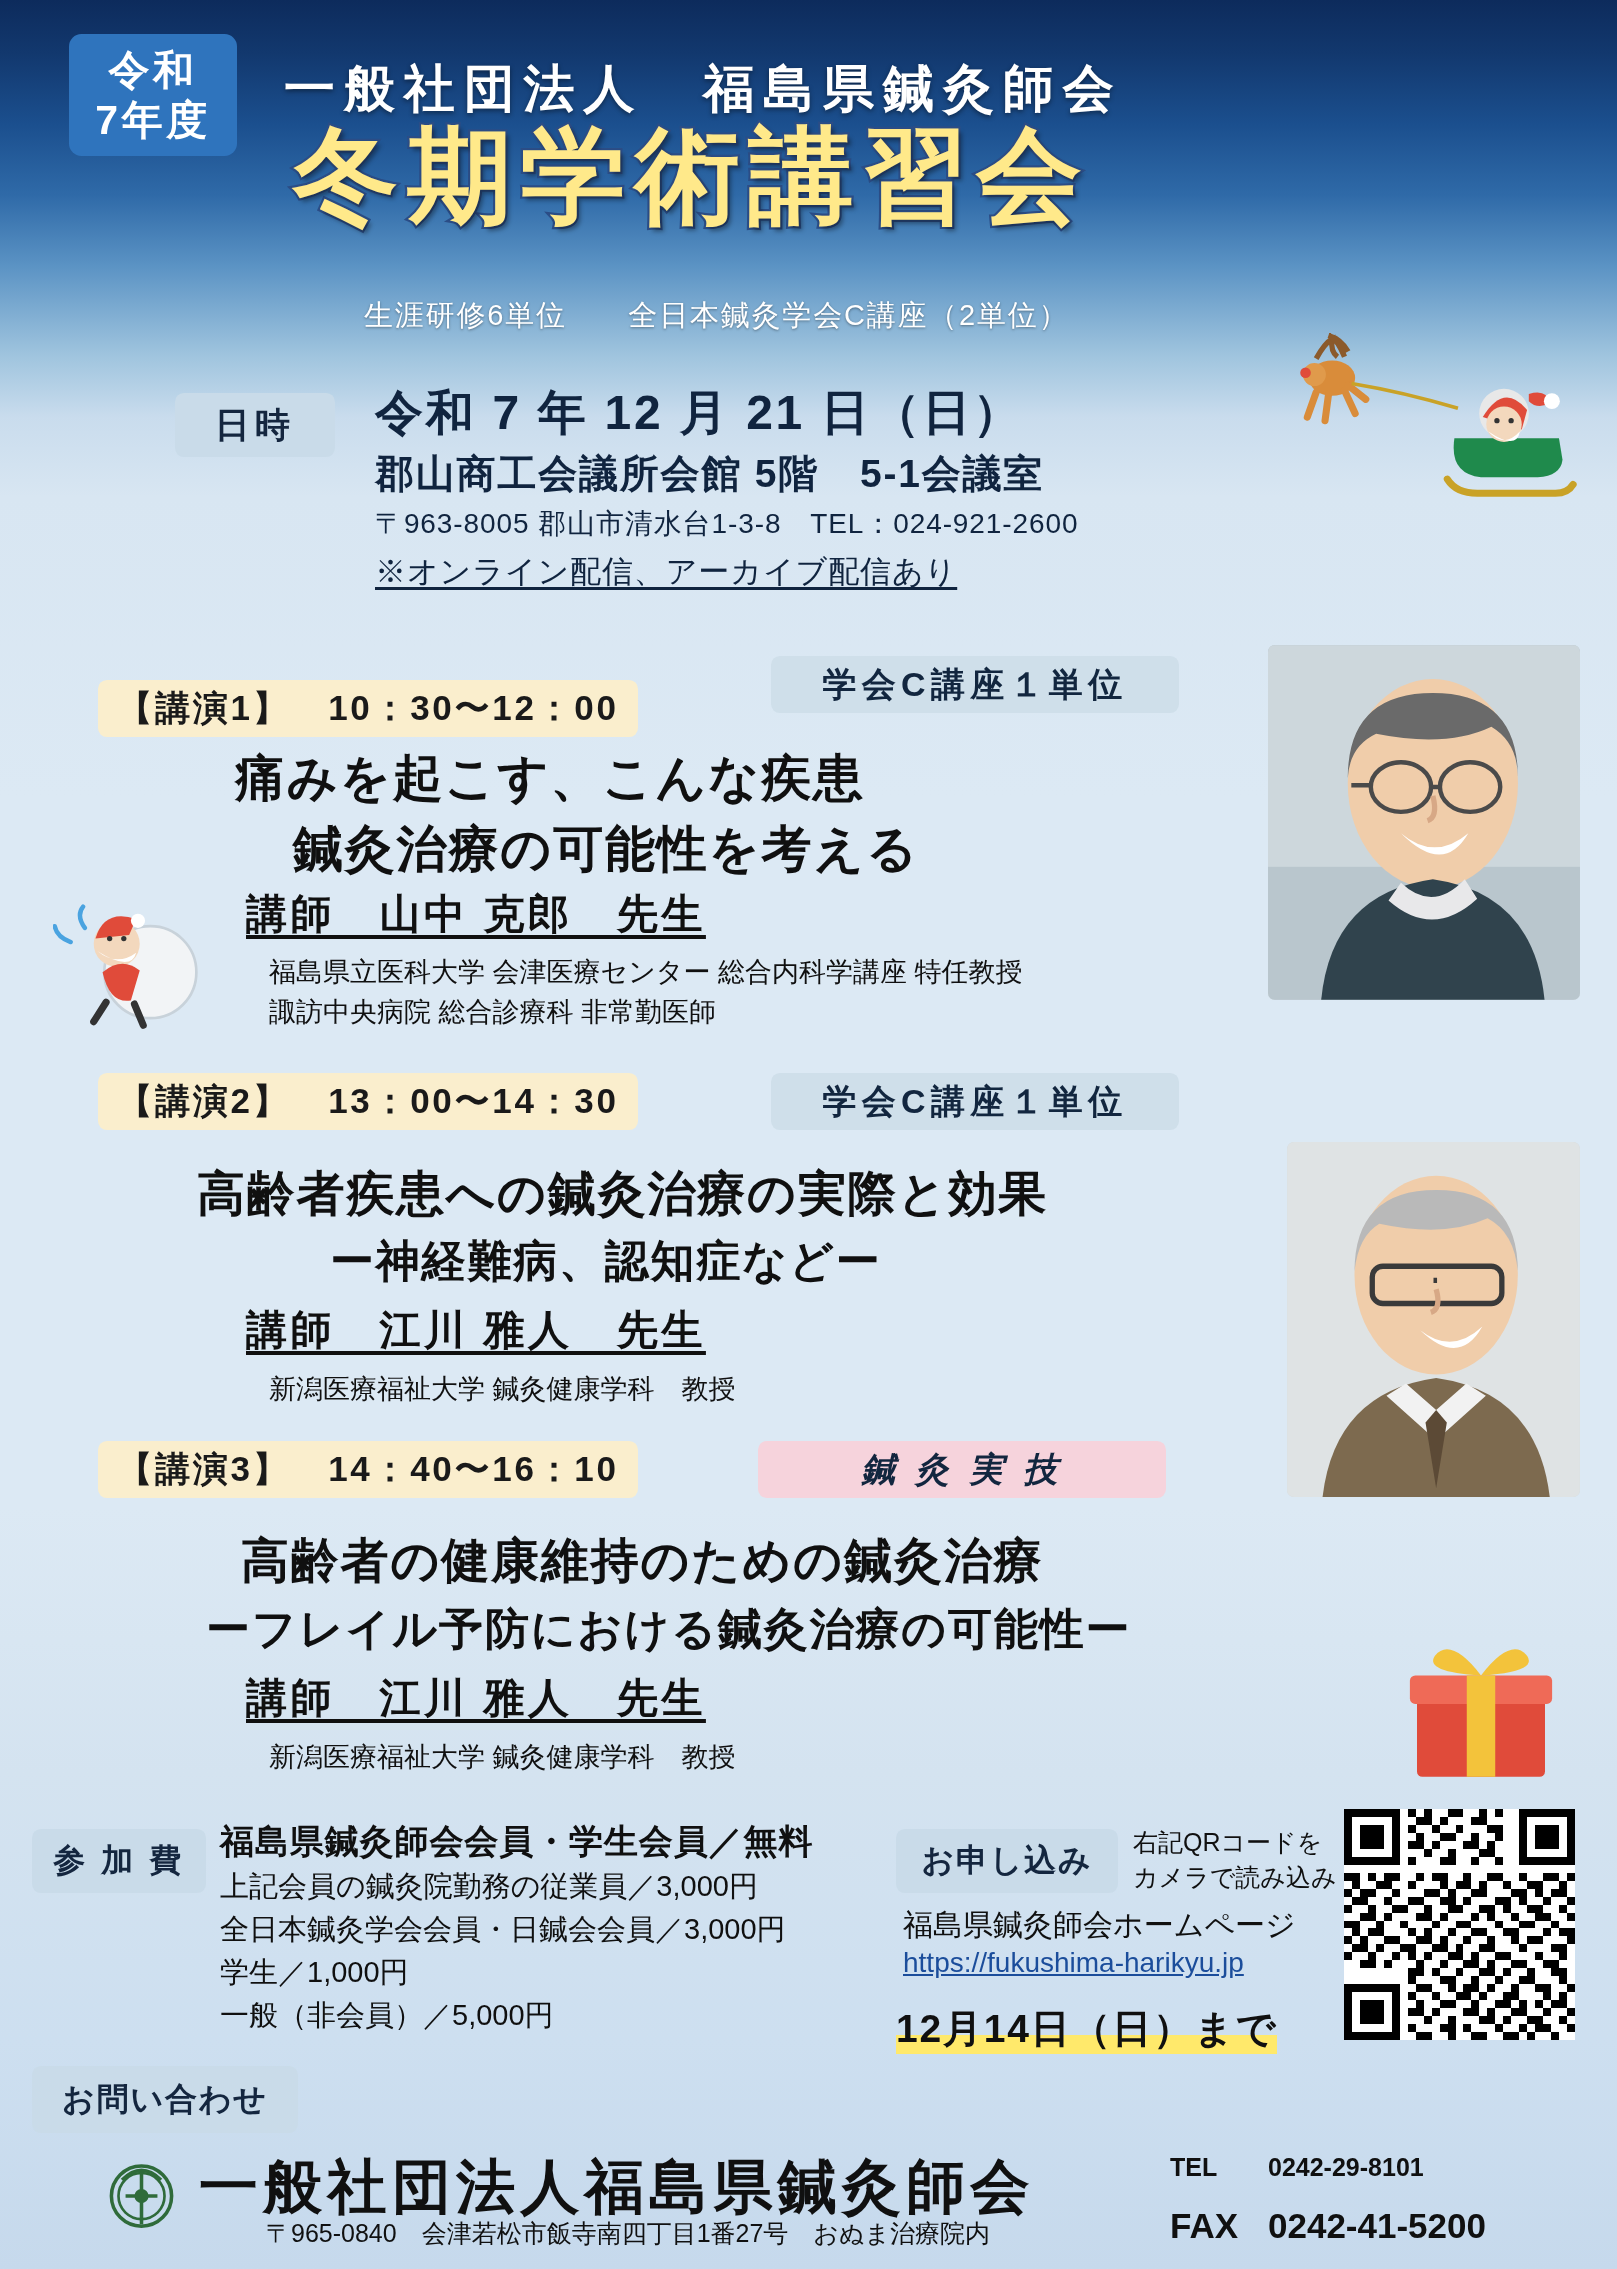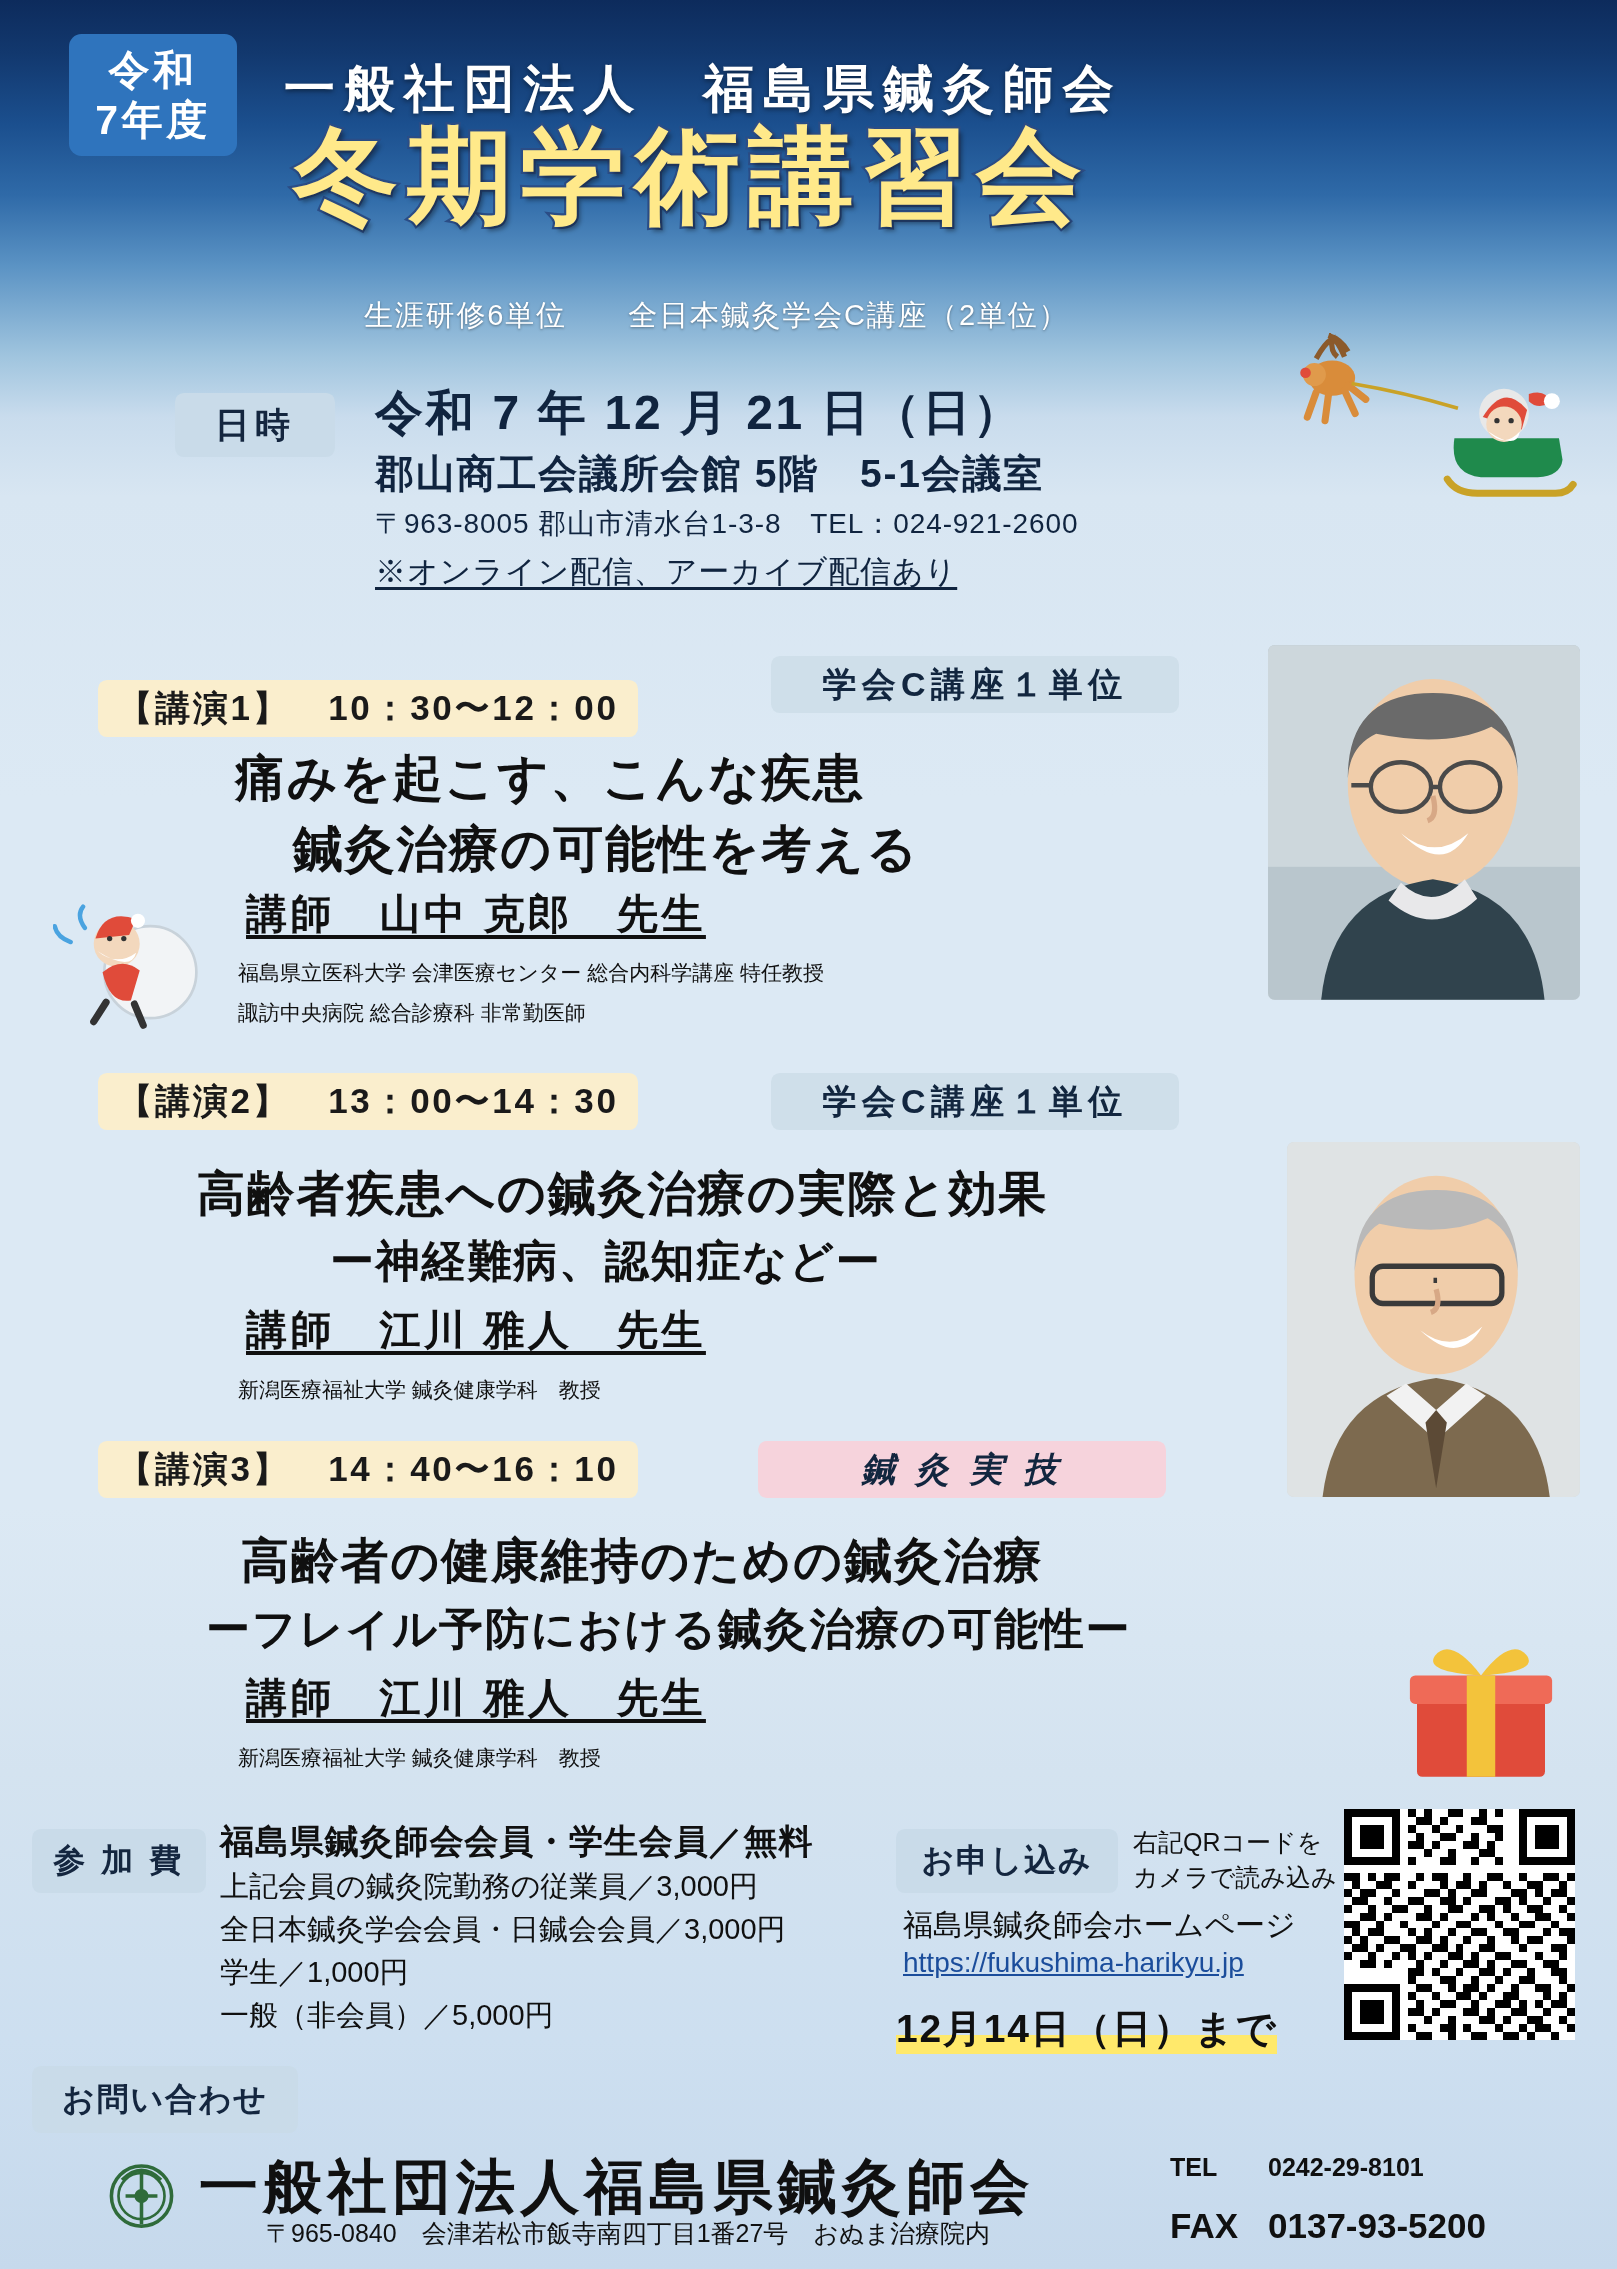--- a/index.html
+++ b/index.html
@@ -96,21 +96,21 @@
   }
   .credit-chip.practice { background: #f6d3dc; font-style: italic; }
 
   .lec-title {
     color: #101010; font-weight: bold; letter-spacing: 1.8px;
   }
   .lec-speaker {
     font-size: 41px; font-weight: bold; color: #101010; letter-spacing: 3.5px;
     text-decoration: underline; text-underline-offset: 7px;
   }
-  .lec-affil { font-size: 21px; color: #101010; letter-spacing: 0px; line-height: 39px; }
+  .lec-affil { font-size: 27px; color: #101010; letter-spacing: 0px; line-height: 39px; margin-left: 31px; }
 
   .portrait {
     position: absolute; border-radius: 7px; overflow: hidden;
     background: #cfd8dd;
   }
 
   
   .fee-tag {
     position: absolute; left: 32px; top: 1829px; width: 174px; height: 64px;
     background: #c9dbe9; border-radius: 8.9px; font-size: 32px; font-weight: bold;
@@ -540,15 +540,15 @@
   <path d="M26 34 q22 -22 44 0" fill="none" stroke="#2f6b3a" stroke-width="4"></path>
   <path d="M48 26 v58 M30 52 h36" stroke="#2f6b3a" stroke-width="4"></path>
   <circle cx="48" cy="52" r="8" fill="#2f6b3a"></circle>
 </svg>
 <div class="footer-name">一般社団法人福島県鍼灸師会</div>
 <div class="footer-addr">〒965-0840　会津若松市飯寺南四丁目1番27号　おぬま治療院内</div>
 <div class="footer-tel">
   <span class="lbl">TEL</span><span>0242-29-8101</span>
 </div>
 <div class="footer-fax">
-  <span class="lbl">FAX</span><span>0137-93-5200</span>
+  <span class="lbl">FAX</span><span>0242-41-5200</span>
 </div>
 
 
 </body></html>

